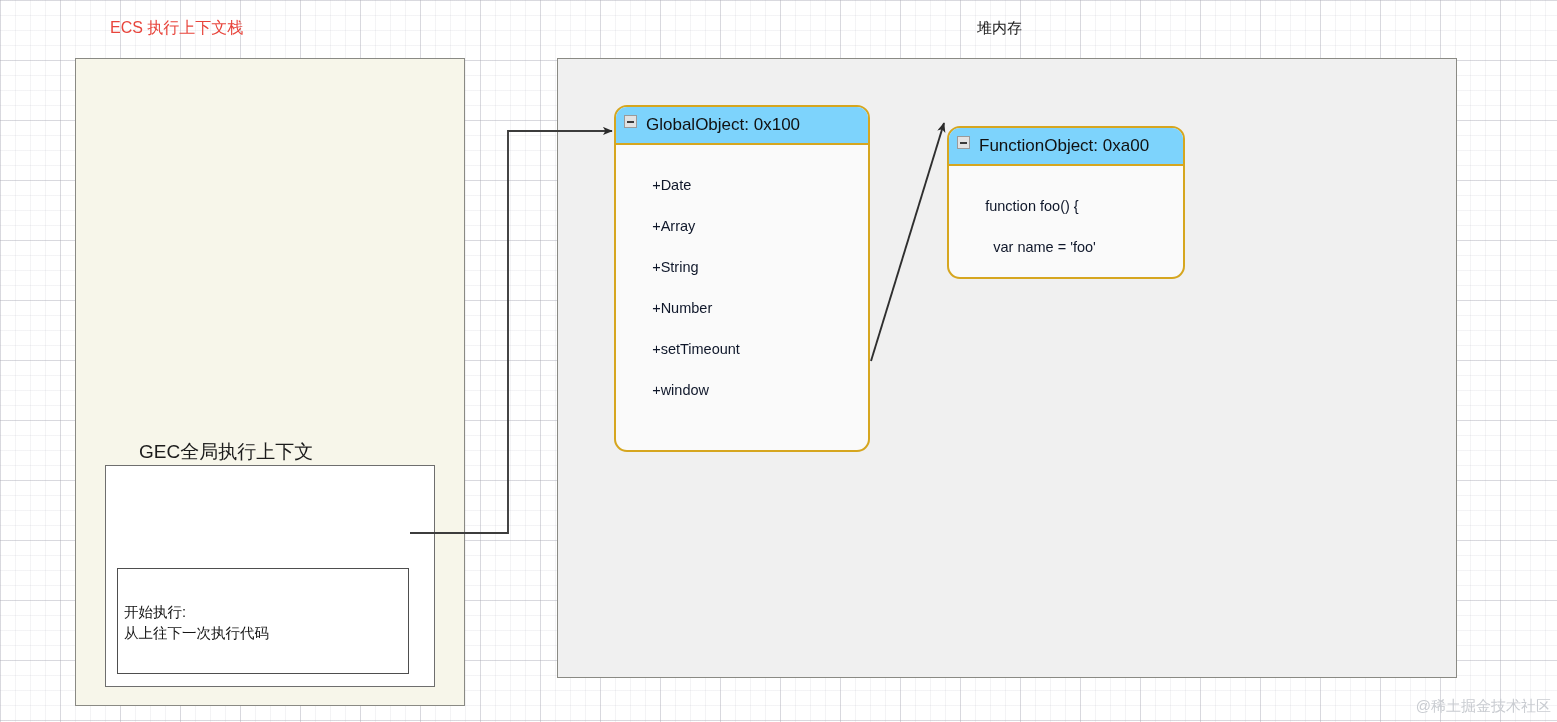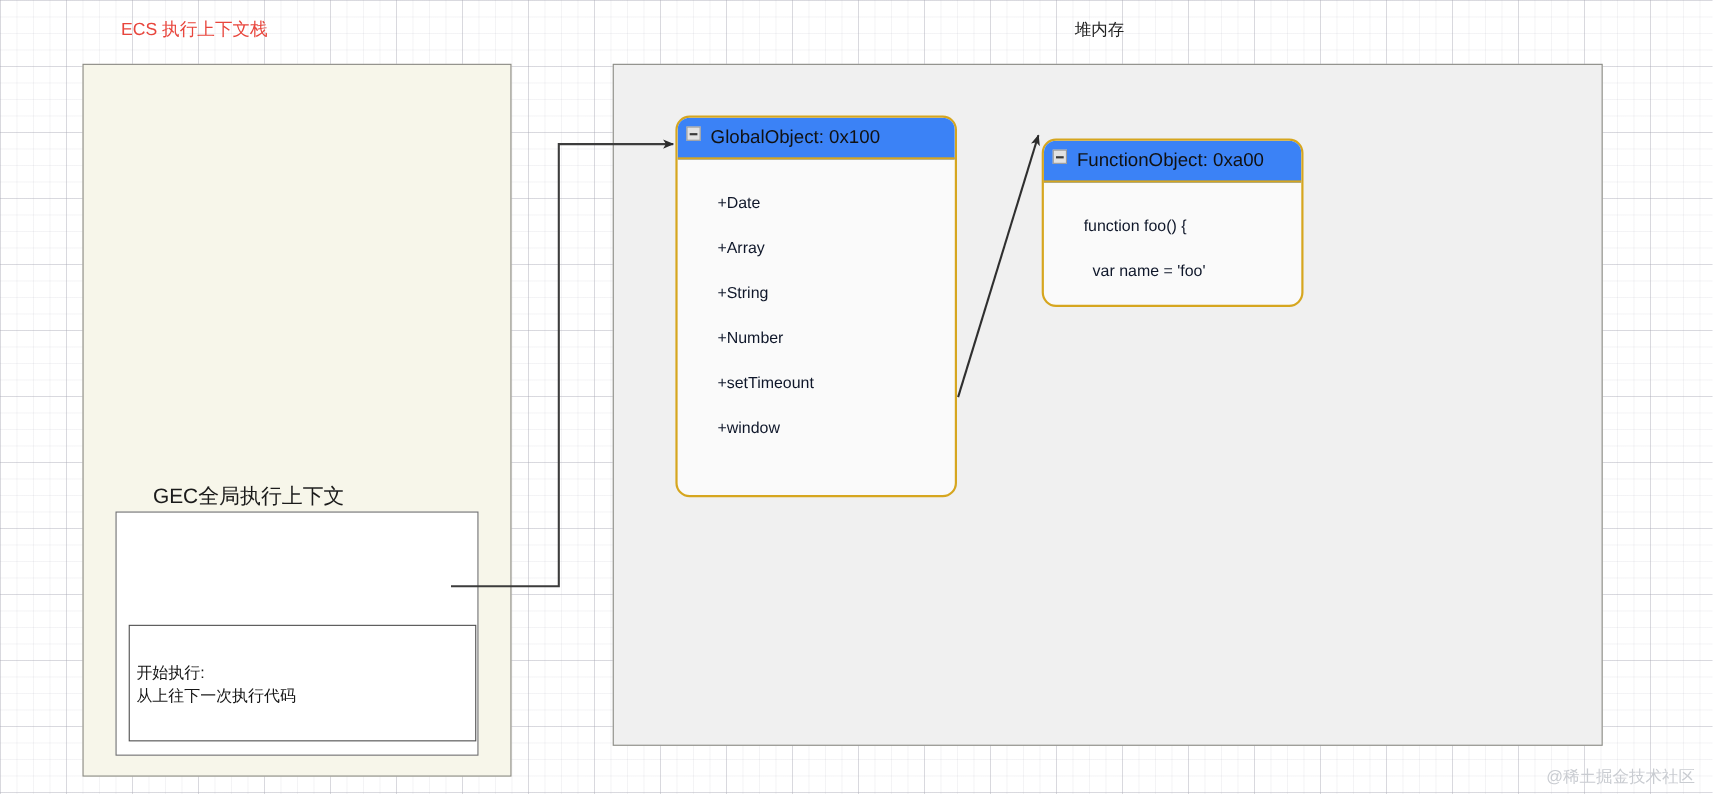--- a/index.html
+++ b/index.html
@@ -92,41 +92,41 @@
     border: 1.8px solid #6e6e6e;
     box-sizing: border-box;
   }
   .inner-box {
     position: absolute;
     background: #ffffff;
     border: 1.6px solid #4e4e4e;
     box-sizing: border-box;
   }
   #box-before { left: 117px; top: 478px; width: 292px; height: 72px; }
-  #box-running { left: 117px; top: 568px; width: 316px; height: 106px; }
+  #box-running { left: 117px; top: 568px; width: 292px; height: 106px; }
   .inner-text {
     position: absolute;
     font-size: 14.5px;
     color: #151515;
     line-height: 1.45;
     white-space: pre;
   }
 
   
   .obj-card {
     position: absolute;
     border: 2px solid #d6a61f;
     border-radius: 13px;
     background: #fafafa;
     box-sizing: border-box;
     overflow: hidden;
   }
   .obj-head {
     position: relative;
-    background: #3b82f6;
+    background: #7dd3fc;
     border-bottom: 2px solid #d6a61f;
     height: 38px;
     display: flex;
     align-items: center;
     padding-left: 30px;
     box-sizing: border-box;
   }
   .obj-title {
     font-size: 17px;
     color: #111111;
@@ -169,21 +169,21 @@
     left: 0;
     top: 0;
     width: 1557px;
     height: 722px;
     pointer-events: none;
   }
 
   
   .watermark {
     position: absolute;
-    right: 16px;
+    right: 6px;
     bottom: 6px;
     font-size: 15px;
     color: #c9ccd1;
     white-space: pre;
   }
 </style>
 </head>
 <body>
 
 <div id="canvas">

